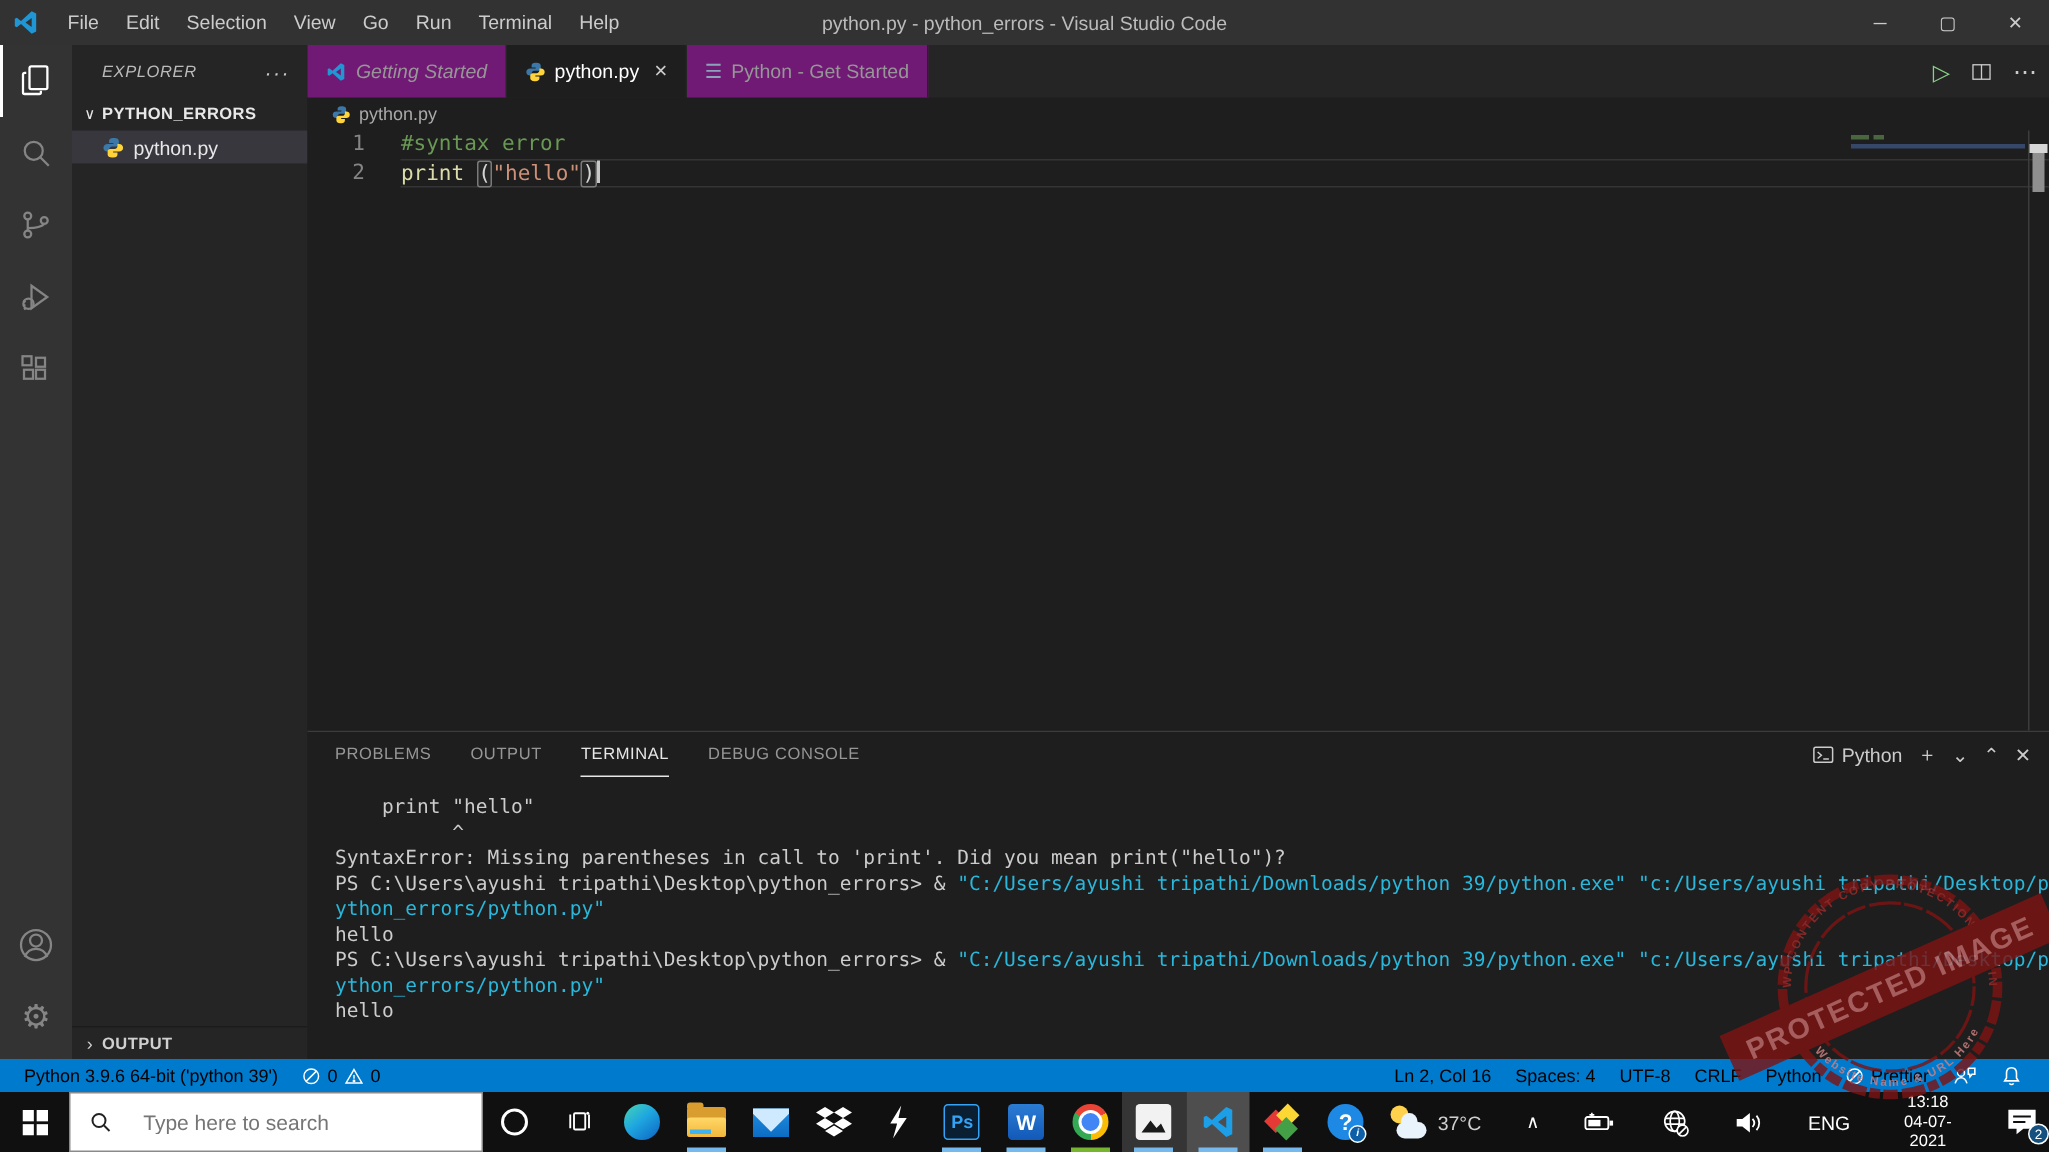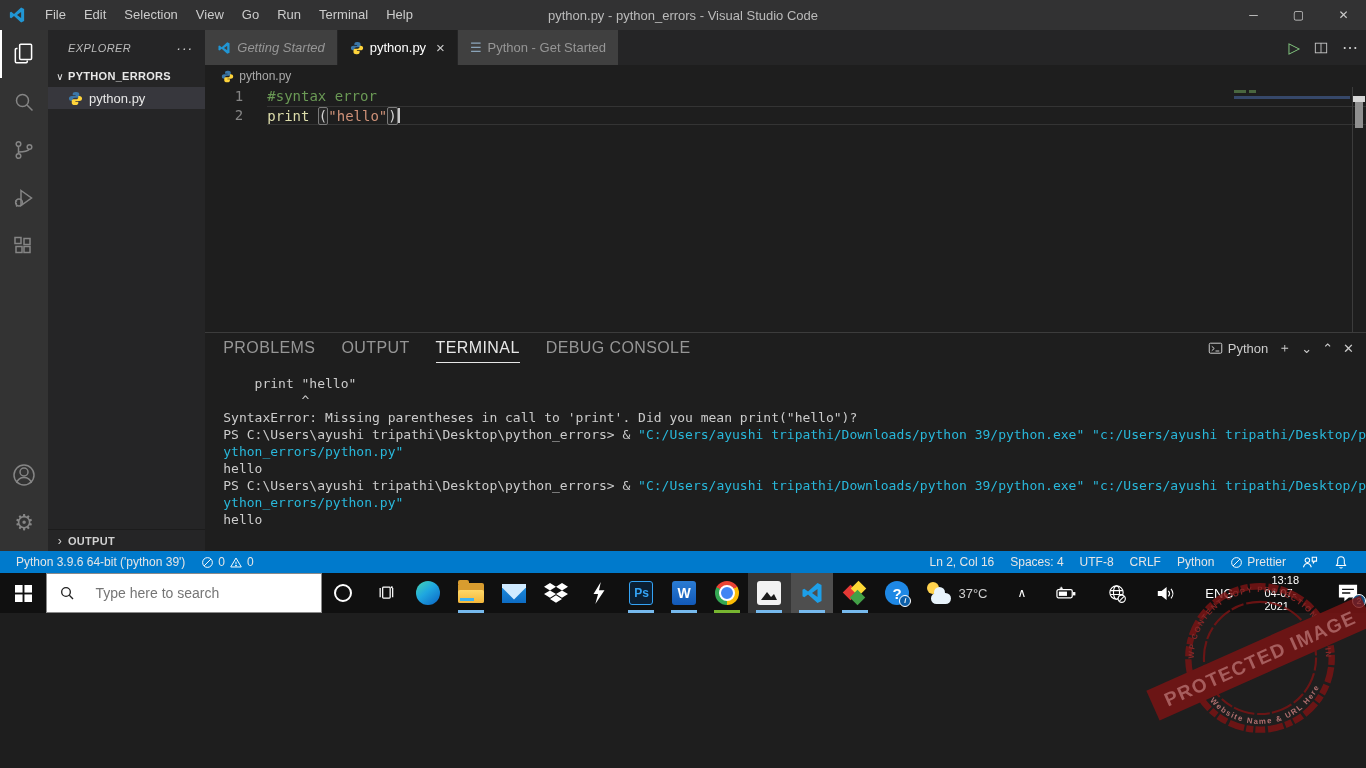--- a/index.html
+++ b/index.html
@@ -1,18 +1,18 @@
 <!DOCTYPE html>
 <html><head>
 <meta charset="utf-8">
 <style>
   * { margin:0; padding:0; box-sizing:border-box; }
   html,body { width:1366px; height:768px; overflow:hidden; background:#1e1e1e;
     font-family:"Liberation Sans", sans-serif; }
-  .window { position:relative; width:1366px; height:613px; background:#1e1e1e; }
+  .window { position:relative; width:1366px; height:768px; background:#1e1e1e; }
 
   
   .titlebar { position:absolute; top:0; left:0; right:0; height:30px; background:#323233;
     display:flex; align-items:center; color:#cccccc; font-size:13px; z-index:5; }
   .tb-logo { width:18px; height:18px; margin:0 10px 0 8px; }
   .menu-item { padding:0 9px; height:30px; line-height:30px; cursor:default; }
   .tb-title { position:absolute; left:50%; transform:translateX(-50%); color:#bbbbbb; white-space:nowrap; }
   .tb-controls { margin-left:auto; display:flex; }
   .tb-btn { width:45px; height:30px; display:flex; align-items:center; justify-content:center; font-size:12px; color:#cccccc; }
 
@@ -38,21 +38,21 @@
   .sb-file { display:flex; align-items:center; height:22px; background:#37373d; color:#e8e8e8; font-size:13px; padding-left:20px; }
   .sb-file svg { margin-right:6px; }
   .sb-outline { position:absolute; bottom:0; left:0; right:0; height:22px; display:flex; align-items:center; font-size:11px; font-weight:bold; color:#d0d0d0; border-top:1px solid #1c1c1c; padding-left:4px; letter-spacing:.3px; }
   .sb-outline .chev { width:16px; text-align:center; font-weight:normal; font-size:12px; }
 
   
   .editorcol { flex:1; display:flex; flex-direction:column; position:relative; }
 
   
   .tabbar { height:35px; background:#252526; display:flex; position:relative; }
-  .tab { display:flex; align-items:center; padding:0 12px; font-size:13px; color:#969696; background:#404040; border-right:1px solid #252526; min-width:120px; }
+  .tab { display:flex; align-items:center; padding:0 12px; font-size:13px; color:#969696; background:#701a75; border-right:1px solid #252526; min-width:120px; }
   .tab svg, .tab .tabicon { margin-right:6px; }
   .tab.active { background:#1e1e1e; color:#ffffff; }
   .tab .italic { font-style:italic; }
   .tab-close { margin-left:10px; font-size:15px; color:#cccccc; }
   .welcome-glyph { color:#8aa3b8; font-size:13px; margin-right:6px; }
   .editor-actions { position:absolute; right:8px; top:0; height:35px; display:flex; align-items:center; gap:14px; color:#cccccc; }
   .run-glyph { color:#89d185; font-size:15px; }
 
   
   .breadcrumb { height:22px; background:#1e1e1e; display:flex; align-items:center; padding-left:16px; font-size:12px; color:#a9a9a9; }
@@ -73,31 +73,31 @@
   .mm-r1 { display:flex; gap:3px; margin-bottom:3px; }
   .mm-g { height:3px; background:#49663f; } .mm-g.a { width:12px; } .mm-g.b { width:7px; }
   .mm-cur { height:3px; background:rgba(85,125,200,.45); width:100%; }
   .scrollgutter { position:absolute; top:0; right:0; width:14px; height:100%; border-left:1px solid #3c3c3c; }
   .sbt-top { position:absolute; top:9px; right:1px; width:12px; height:6px; background:#d6d6d6; }
   .sbt-thumb { position:absolute; top:15px; right:3px; width:8px; height:26px; background:#8f8f8f; }
 
   
   .panel { height:219px; background:#1e1e1e; border-top:1px solid #3c3c3c; display:flex; flex-direction:column; }
   .panel-header { height:30px; display:flex; align-items:center; padding-left:18px; position:relative; }
-  .ptab { font-size:16px; letter-spacing:.4px; color:#969696; margin-right:26px; height:30px; line-height:30px;text-align:right; }
+  .ptab { font-size:11px; letter-spacing:.4px; color:#969696; margin-right:26px; height:30px; line-height:30px;text-align:right; }
   .ptab.active { color:#e7e7e7; border-bottom:1px solid #e7e7e7; }
   .panel-actions { position:absolute; right:12px; top:0; height:30px; display:flex; align-items:center; gap:10px; color:#cccccc; font-size:13px; }
   .panel-actions .shell { display:flex; align-items:center; gap:5px; }
   .terminal { flex:1; padding:12px 0 0 18px; font-family:"DejaVu Sans Mono", monospace; font-size:13px; color:#cccccc; overflow:hidden; }
   .tline { height:17px; line-height:17px; white-space:pre; }
   .tcyan { color:#29B8DB; }
   .term-cursor { display:inline-block; width:8px; height:14px; border:1px solid #bdbdbd; vertical-align:-2px; margin-left:1px; }
 
   
-  .statusbar { position:absolute; left:0; right:0; bottom:40px; height:22px; background:#007ACC; color:#e5e5e5;
+  .statusbar { position:absolute; left:0; right:0; bottom:40px; height:22px; background:#007ACC; color:#000000;
     display:flex; align-items:center; font-size:12px; z-index:6; }
   .st-item { padding:0 8px; display:flex; align-items:center; gap:4px; white-space:nowrap; }
   .st-left { display:flex; align-items:center; padding-left:8px; }
   .st-right { margin-left:auto; display:flex; align-items:center; padding-right:10px; }
   .st-item svg { display:block; }
 
   
   .taskbar { position:absolute; left:0; right:0; bottom:0; height:40px; background:#101010; display:flex; align-items:stretch; z-index:6; }
   .tk-start { width:48px; display:flex; align-items:center; justify-content:center; }
   .tk-search { width:284px; background:#ffffff; border:1px solid #8a8a8a; display:flex; align-items:center; padding-left:12px; gap:20px; }
@@ -126,21 +126,21 @@
   .d-red { background:#e53935; left:2px; top:6px; }
   .d-yel { background:#fdd835; left:10px; top:2px; }
   .d-grn { background:#43a047; left:9px; top:11px; }
   .weather-ic { width:26px; height:22px; position:relative; }
   .w-sun { position:absolute; left:2px; top:0; width:12px; height:12px; border-radius:50%; background:#ffd24d; }
   .w-cloud { position:absolute; right:0; bottom:0; width:20px; height:11px; background:#e8f3fb; border-radius:8px; }
   .w-cloud::before { content:""; position:absolute; left:3px; top:-6px; width:11px; height:11px; border-radius:50%; background:#e8f3fb; }
   .tray { margin-left:auto; display:flex; align-items:center; gap:16px; }
   .tray-item { display:flex; align-items:center; justify-content:center; color:#ffffff; font-size:13px; padding:0 7px; height:40px; }
   .tray-chev { font-size:12px; }
-  .clock { flex-direction:column; line-height:13px; font-size:11px; padding:4px 8px; }
+  .clock { flex-direction:column; line-height:13px; font-size:11px; text-align:center; padding:4px 8px; }
   .notif { position:relative; }
   .notif-badge { position:absolute; right:0px; bottom:5px; width:14px; height:14px; border-radius:50%; background:#15507e; border:1px solid #fff; color:#fff; font-size:9px; line-height:12px; text-align:center; }
 
   
   .watermark { position:absolute; left:1115px; top:555px; width:290px; height:213px; z-index:9; pointer-events:none; overflow:visible; }
 
   svg { display:block; }
 </style>
 </head>
 <body>

